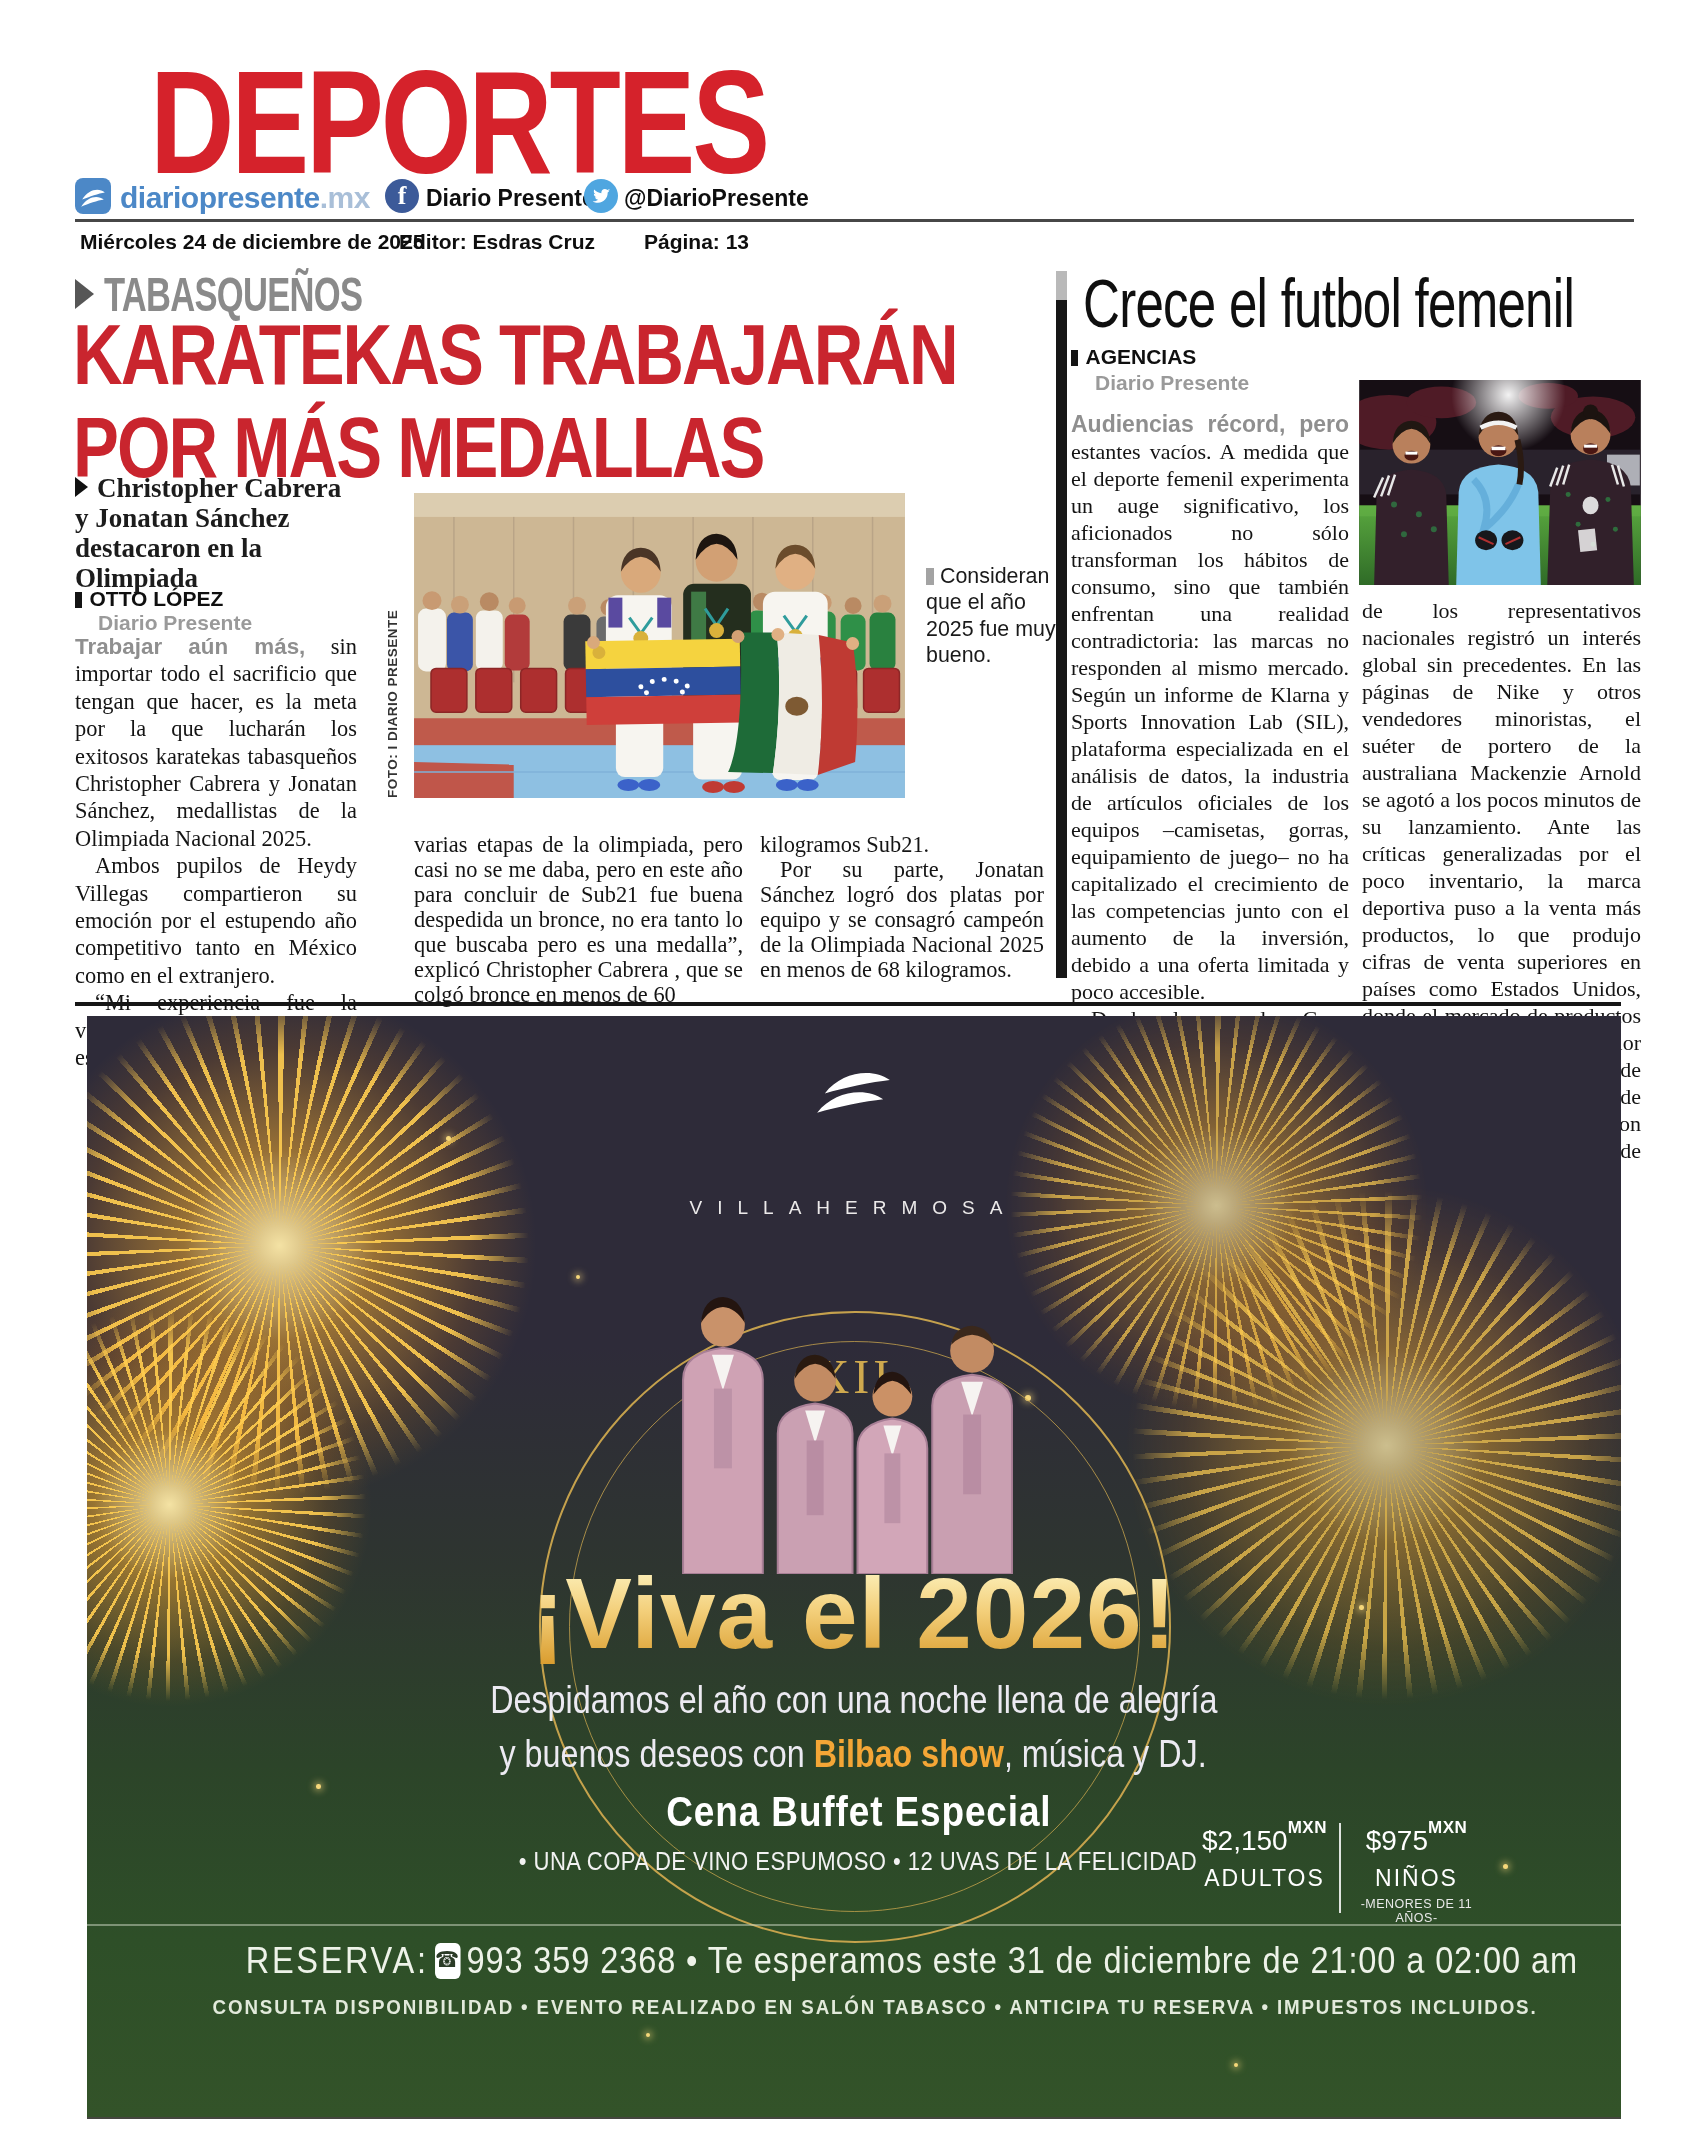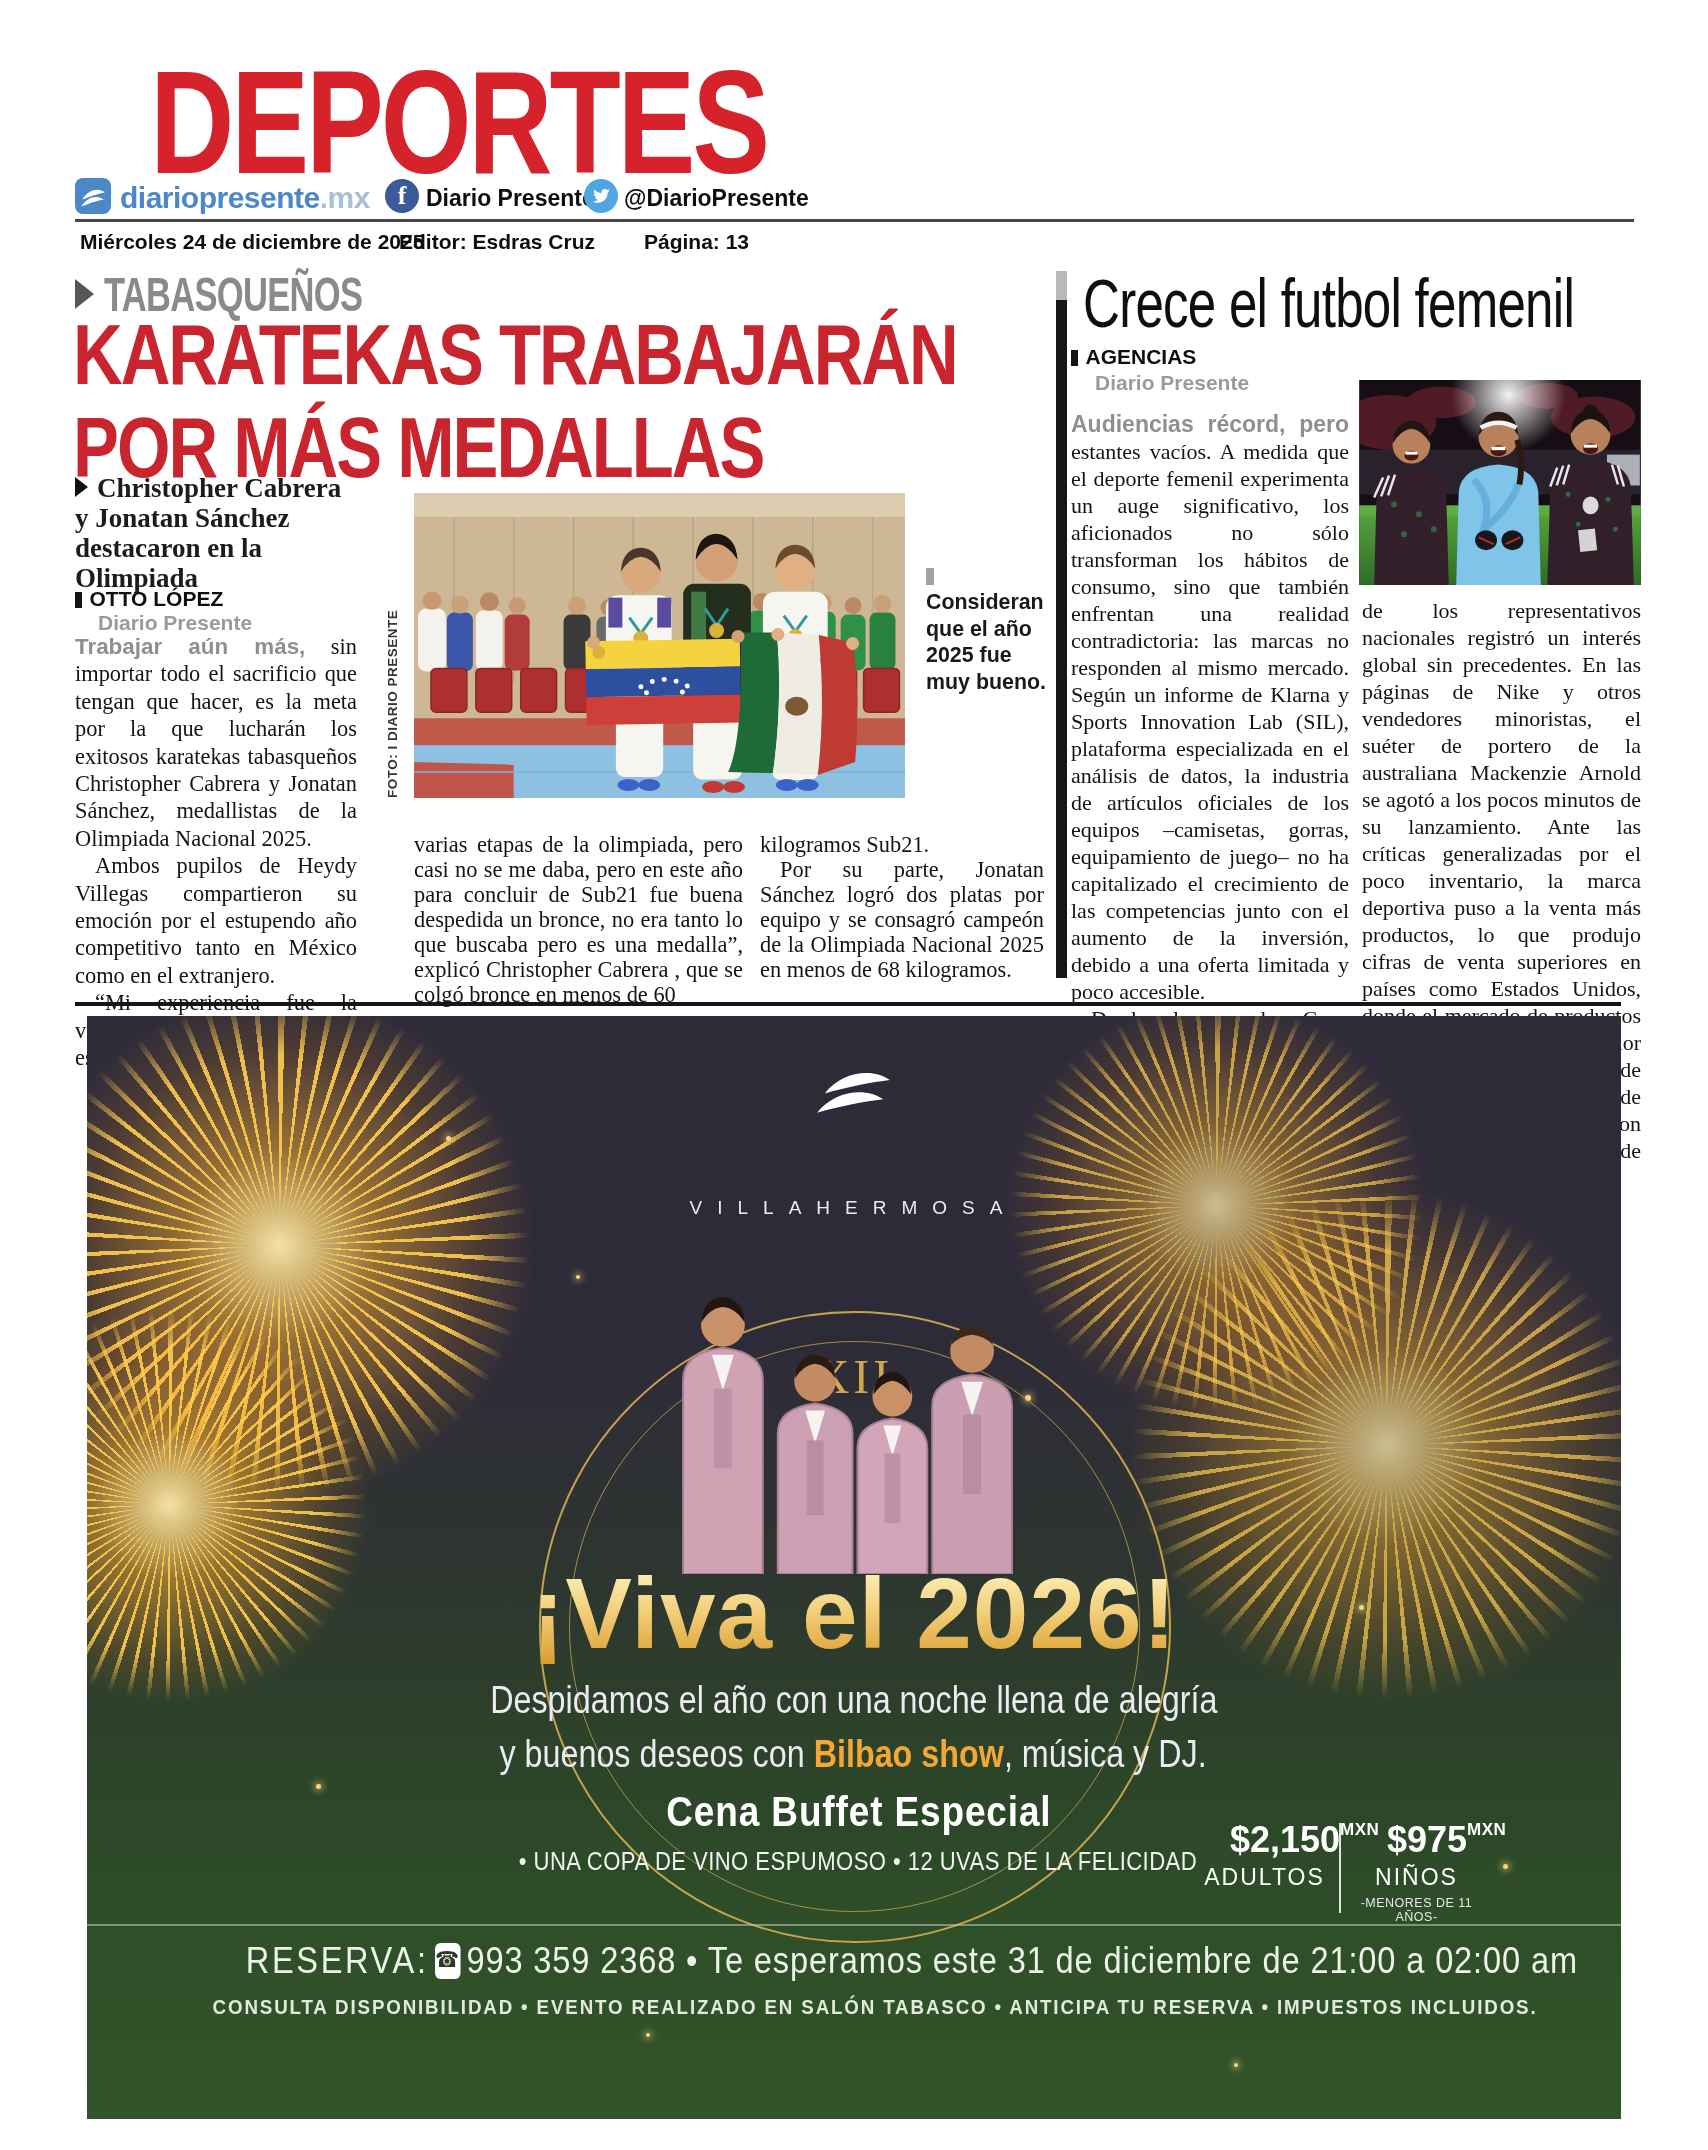--- a/index.html
+++ b/index.html
@@ -42,21 +42,21 @@
   .bodycol{font-family:"Liberation Serif",serif;font-size:22.4px;line-height:27.4px;
     text-align:justify;color:#141414;}
   .bodycol p{margin:0;}
   .bodycol p.indent{text-indent:20px;}
   .lead-in{font-family:"Liberation Sans",sans-serif;font-weight:800;color:#8f8f8f;}
 
   .photo-frame{left:414px;top:493px;width:491px;height:305px;overflow:hidden;}
   .photo-credit{left:385px;top:589px;height:209px;writing-mode:vertical-rl;
     transform:rotate(180deg);font-size:13.5px;font-weight:800;color:#333;letter-spacing:0.5px;}
   .caption{left:926px;top:563px;width:131px;font-size:21.4px;line-height:26.4px;
-    font-weight:700;color:#1a1a1a;}
+    font-weight:400;color:#1a1a1a;}
   .cap-marker{display:inline-block;width:8px;height:17px;background:#a3a3a3;margin-right:6px;vertical-align:-2px;}
 
   
   .vbar-gray{left:1056px;top:271px;width:11px;height:29px;background:#b9b9b9;}
   .vbar-black{left:1056px;top:300px;width:11px;height:678px;background:#161616;}
   .h2{left:1083px;top:264px;font-size:69px;font-weight:400;letter-spacing:-1px;
     color:#0f0f0f;transform:scaleX(.74);}
   .rbodycol{font-family:"Liberation Serif",serif;font-size:22px;line-height:27px;
     text-align:justify;color:#141414;}
   .rbodycol p{margin:0;}
@@ -87,21 +87,21 @@
   .viva{position:absolute;left:268px;top:540px;width:998px;text-align:center;
     font-size:100px;font-weight:800;letter-spacing:1px;
     background:linear-gradient(180deg,#fdf3c0 8%,#f3cf7a 48%,#d99c2e 95%);
     -webkit-background-clip:text;background-clip:text;color:transparent;}
   .ad-sub{position:absolute;left:143px;width:1247px;text-align:center;font-size:38px;color:#eceaf2;}
   .ad-sub .hl{font-weight:800;color:#f4a636;}
   .cena{position:absolute;left:522px;top:772px;width:499px;text-align:center;
     font-size:42px;font-weight:800;color:#fff;letter-spacing:1px;}
   .ad-bullets{position:absolute;left:372px;width:798px;text-align:center;
     font-size:26px;color:#f2f2f2;letter-spacing:0.5px;}
-  .price-num{font-size:36px;font-weight:700;color:#fff;line-height:43px;margin-left:33px;}
+  .price-num{font-size:28px;font-weight:400;color:#fff;line-height:43px;}
   .price-cur{font-size:17px;font-weight:800;color:#fff;vertical-align:17px;letter-spacing:0.5px;}
   .price-label{font-size:23px;color:#fff;letter-spacing:2px;margin-top:3px;}
   .price-note{font-size:12.5px;color:#e9e9e9;letter-spacing:0.5px;margin-top:5px;}
   .price-box{position:absolute;top:802px;text-align:center;}
   .price-div{position:absolute;left:1252px;top:807px;width:1.5px;height:90px;background:rgba(255,255,255,.85);}
   .ad-hr{position:absolute;left:0;top:908px;width:1534px;height:1.5px;background:rgba(205,215,195,.5);}
   .reserva{position:absolute;left:68px;top:924px;width:1397px;text-align:right;
     font-size:37px;color:#eef3e9;letter-spacing:1px;}
   .phone-box{display:inline-block;width:29px;height:36px;background:#fff;border-radius:6px;
     position:relative;vertical-align:-6px;margin:0 7px;}

